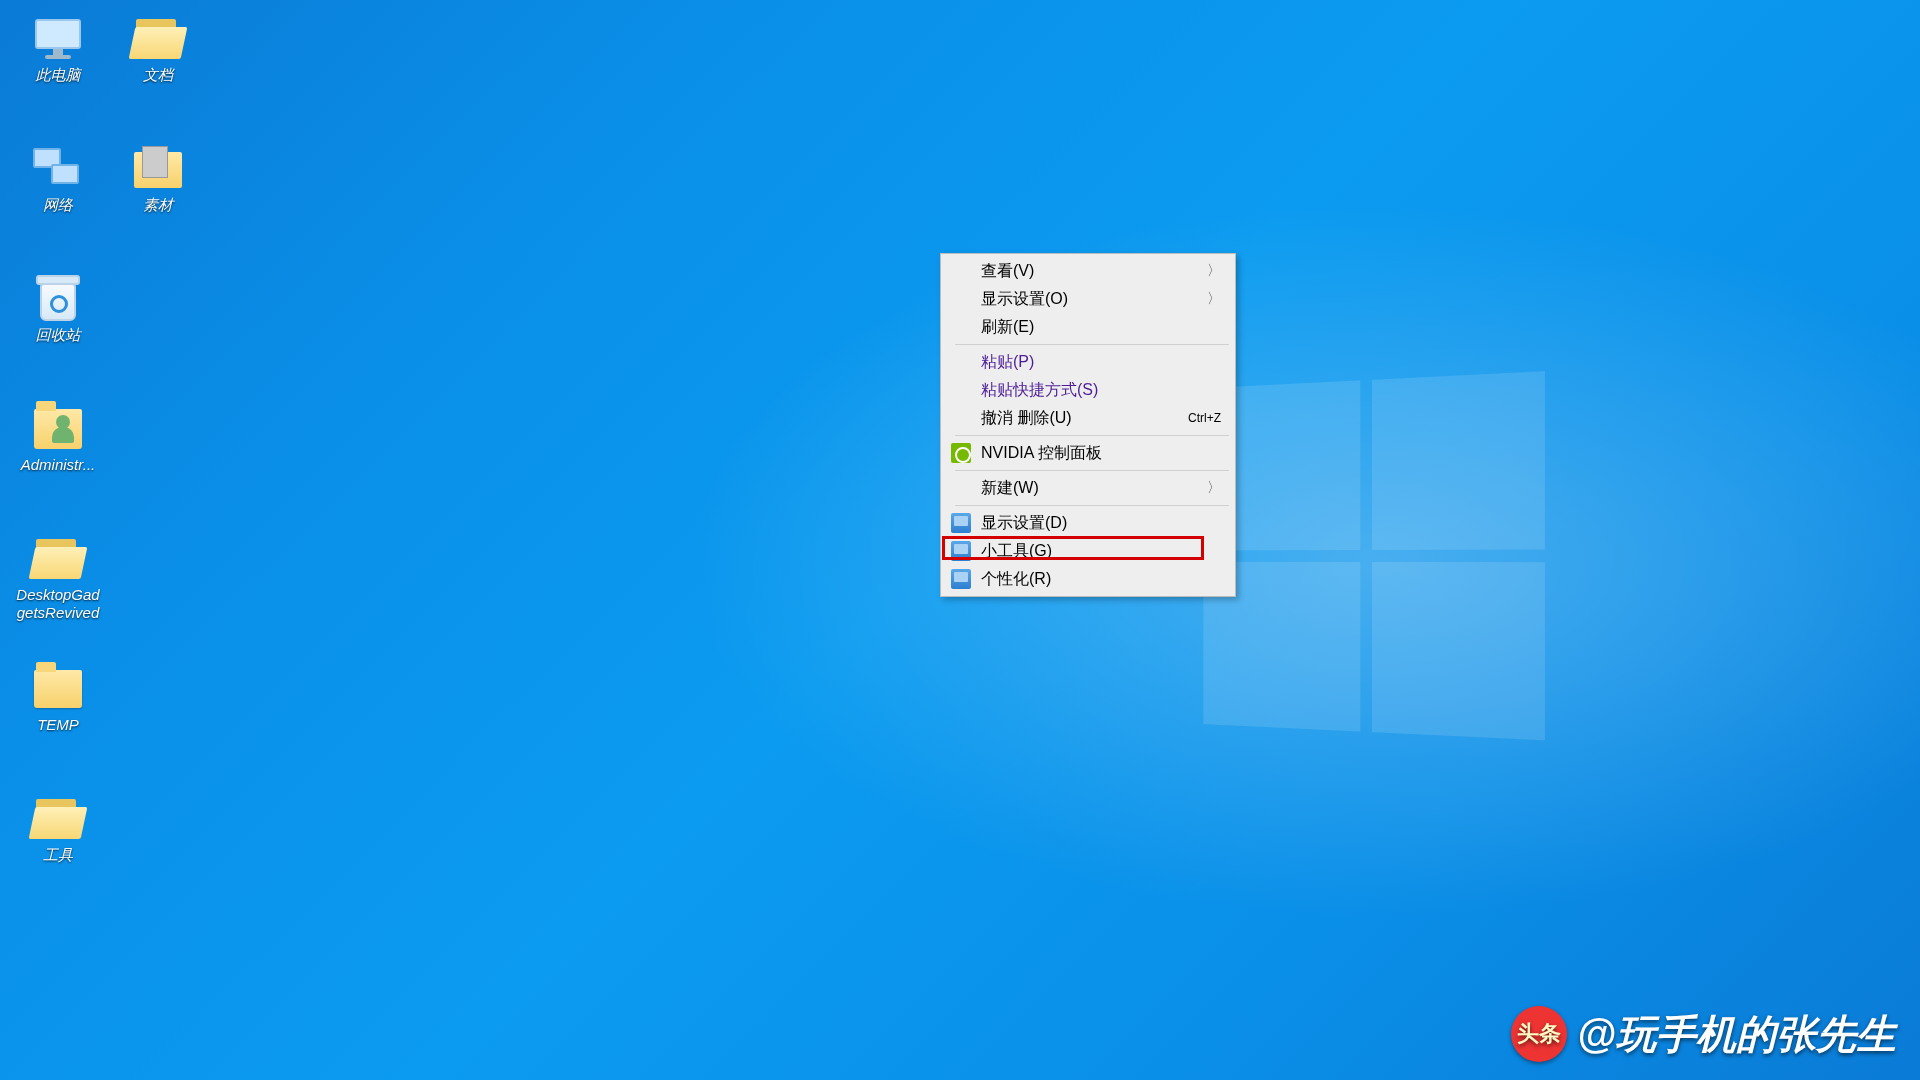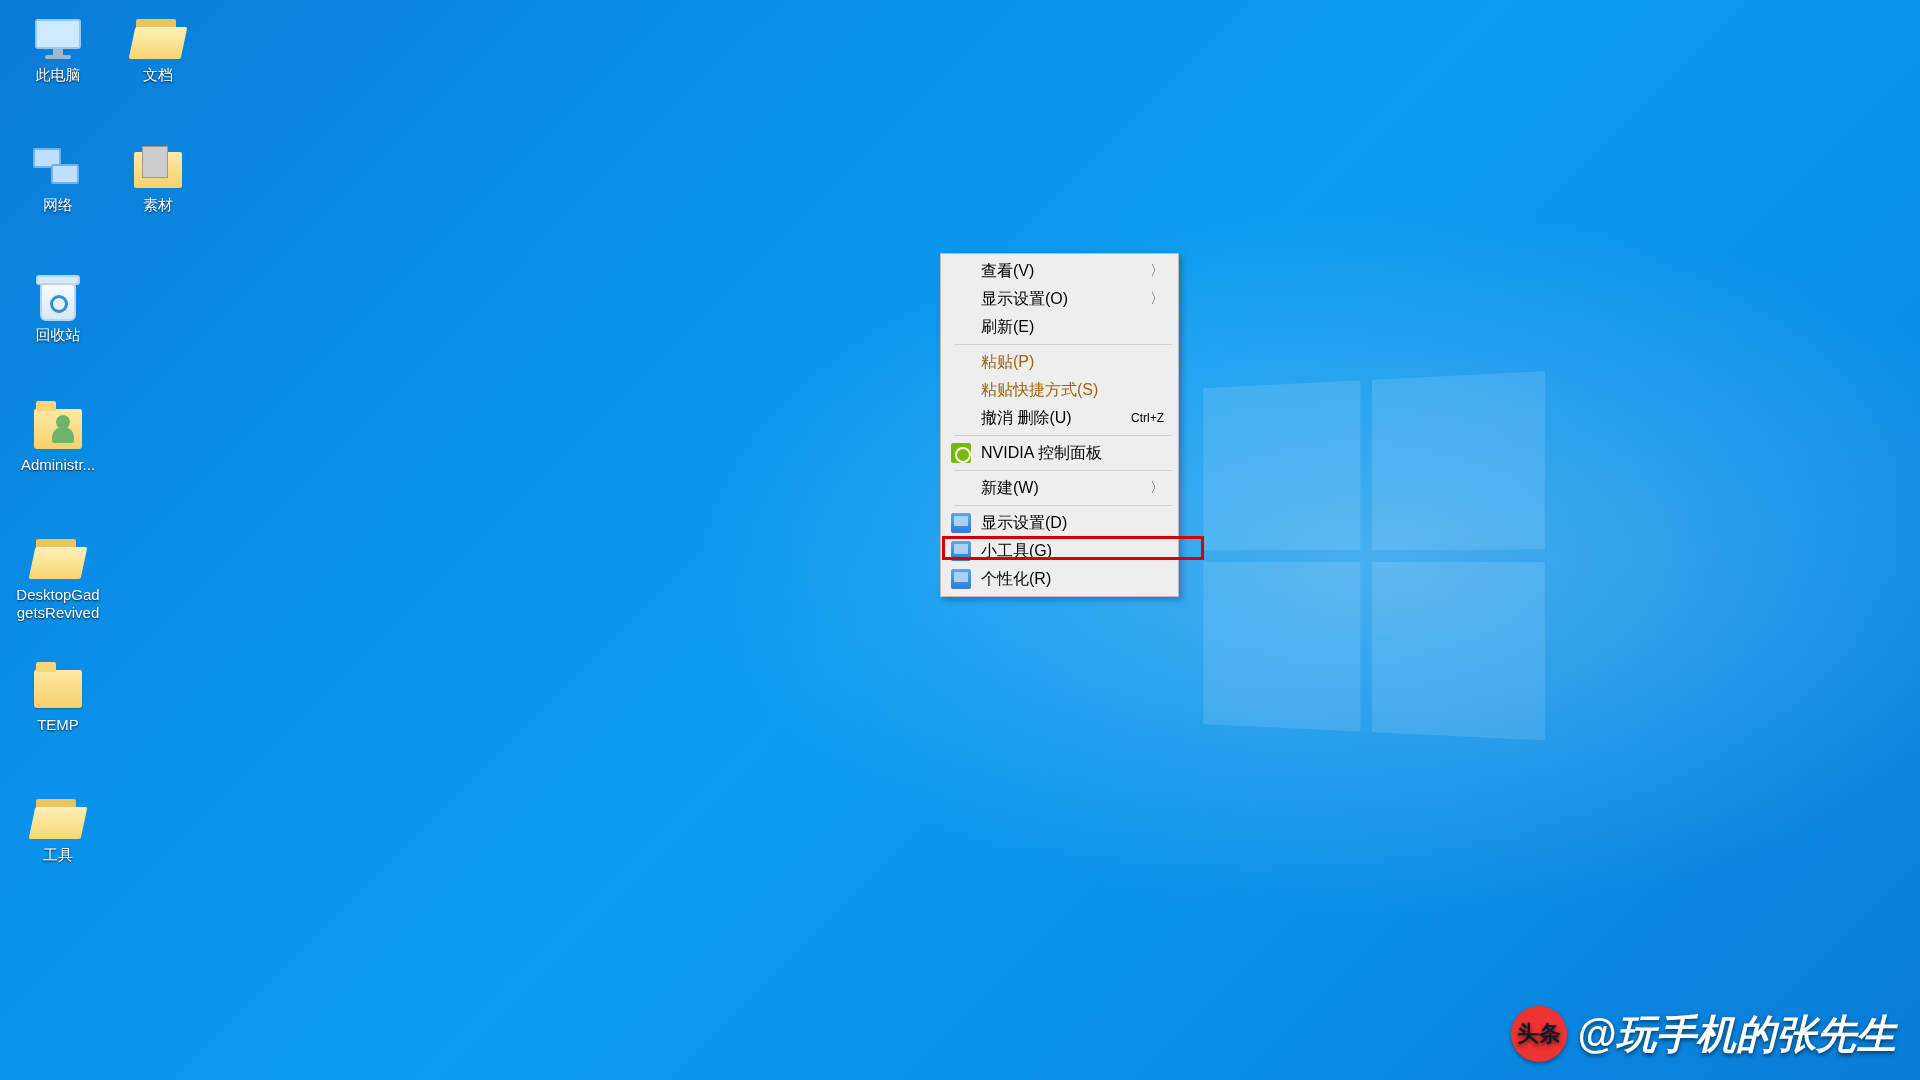--- a/index.html
+++ b/index.html
@@ -16,21 +16,21 @@
   
   .winlogo { position: absolute; left: 1190px; top: 380px; width: 360px; height: 360px; transform: perspective(900px) rotateY(-14deg); }
   .winlogo .q { position: absolute; background: rgba(255,255,255,0.12); }
   .winlogo .q.tl { left: 0;   top: 0;   width: 170px; height: 170px; }
   .winlogo .q.tr { left: 182px; top: 0; width: 170px; height: 170px; }
   .winlogo .q.bl { left: 0;   top: 182px; width: 170px; height: 170px; }
   .winlogo .q.br { left: 182px; top: 182px; width: 170px; height: 170px; }
 
   
   .icon-grid { position: absolute; left: 8px; top: 8px; display: grid; grid-template-columns: 100px 100px; grid-auto-rows: 128px; column-gap: 0; row-gap: 2px; }
-  .icon-cell { width: 100px; display: flex; flex-direction: column; align-items: center; justify-content: flex-start; text-align: center; cursor: default; }
+  .icon-cell { width: 100px; display: flex; flex-direction: column; align-items: center; justify-content: flex-start; text-align: center; cursor: default; font-style: italic; }
   .icon-img { width: 54px; height: 54px; display: flex; align-items: center; justify-content: center; margin-top: 4px;}
   .icon-label { color: #fff; font-size: 15px; line-height: 18px; text-shadow: 0 1px 2px rgba(0,0,0,0.8); white-space: pre-wrap; word-break: break-all; max-width: 96px; }
 
   
   .folder-shape { width: 48px; height: 38px; background: linear-gradient(#ffe9a8,#f7d16b); border-radius: 2px 2px 3px 3px; position: relative; box-shadow: 0 1px 2px rgba(0,0,0,.25);}
   .folder-shape::before { content:""; position:absolute; left:2px; top:-8px; width:20px; height:10px; background:#f7d77a; border-radius:2px 2px 0 0;}
   .folder-open { width: 52px; height: 40px; position: relative; }
   .folder-open .back { position:absolute; left:4px; top:0; width:40px; height:32px; background:#e9c55d; border-radius:2px;}
   .folder-open .front{ position:absolute; left:0; top:8px; width:52px; height:32px; background:linear-gradient(#fff0b8,#f8d774); transform:skewX(-12deg); border-radius:2px;}
   .pc-shape { width:50px; height:40px; position:relative;}
@@ -47,37 +47,37 @@
   .user-folder { width:48px;height:40px; position:relative;}
   .user-folder .f{position:absolute;inset:0;background:linear-gradient(#ffe9a8,#f7d16b);border-radius:2px 2px 3px 3px;}
   .user-folder .f::before{content:"";position:absolute;left:2px;top:-8px;width:20px;height:10px;background:#f7d77a;border-radius:2px 2px 0 0;}
   .user-folder .head{position:absolute;left:22px;top:6px;width:14px;height:14px;background:#6fb36f;border-radius:50%;}
   .user-folder .body{position:absolute;left:18px;top:18px;width:22px;height:16px;background:#6fb36f;border-radius:10px 10px 2px 2px;}
   .thumb-folder { width:48px;height:42px; position:relative;}
   .thumb-folder .f{position:absolute;left:0;top:4px;width:48px;height:36px;background:linear-gradient(#ffe9a8,#f7d16b);border-radius:2px;}
   .thumb-folder .t{position:absolute;left:8px;top:-2px;width:26px;height:32px;background:#ccc; border:1px solid #999;}
 
   
-  .ctx { position:absolute; left:940px; top:253px; width:239px; background:#eeeeee; border:1px solid #bcbcbc; box-shadow: 3px 3px 6px rgba(0,0,0,.25); padding: 3px 2px; font-size:16px; color:#000;}
+  .ctx { position:absolute; left:940px; top:253px; width:296px; background:#eeeeee; border:1px solid #bcbcbc; box-shadow: 3px 3px 6px rgba(0,0,0,.25); padding: 3px 2px; font-size:16px; color:#000;}
   .ctx .row { position:relative; height:28px; display:flex; align-items:center; padding-left:38px; padding-right:12px; white-space:nowrap;}
-  .ctx .row.disabled { color:#a16207; }
+  .ctx .row.disabled { color:#4c1d95; }
   .ctx .row .shortcut { margin-left:auto; font-size:12px;}
   .ctx .row .sub { margin-left:auto; font-size:14px; color:#555;}
   .ctx .sep { height:1px; background:#d0d0d0; margin:3px 4px 3px 12px;}
   .ctx .row .lead-icon { position:absolute; left:8px; top:4px; width:20px; height:20px; }
   .ctx .nvidia { background:#76b900; border-radius:2px;}
   .ctx .nvidia::after{content:"";position:absolute;left:4px;top:4px;width:12px;height:12px;border:2px solid #fff;border-radius:50%;}
   .ctx .blue-mon { background:linear-gradient(#5aa7e8,#2e7fd0); border-radius:2px;}
   .ctx .blue-mon::after{content:"";position:absolute;left:3px;top:3px;width:14px;height:10px;background:#aad2f5;border-radius:1px;}
   .ctx .highlight{ position:absolute; border:3px solid #d40000; pointer-events:none; }
 
   
   .watermark { position:absolute; right:24px; bottom:18px; display:flex; align-items:center; gap:10px; color:#fff; font-size:40px; font-weight:700; font-style:italic; text-shadow:0 2px 4px rgba(0,0,0,.6);}
   .watermark .logo{ width:56px;height:56px;border-radius:50%;background:#e33; display:flex;align-items:center;justify-content:center; box-shadow:0 2px 4px rgba(0,0,0,.4);}
-  .watermark .logo .inner{ color:#0f172a; font-size:22px; font-style:normal;font-family:Liberation Serif, serif;}
+  .watermark .logo .inner{ color:#fef9c3; font-size:22px; font-style:normal;font-family:Liberation Serif, serif;}
 </style>
 </head>
 <body>
 
 <div class="desktop">
 
   <div class="winlogo">
     <div class="q tl"></div>
       <div class="q tr"></div>
       <div class="q bl"></div>

